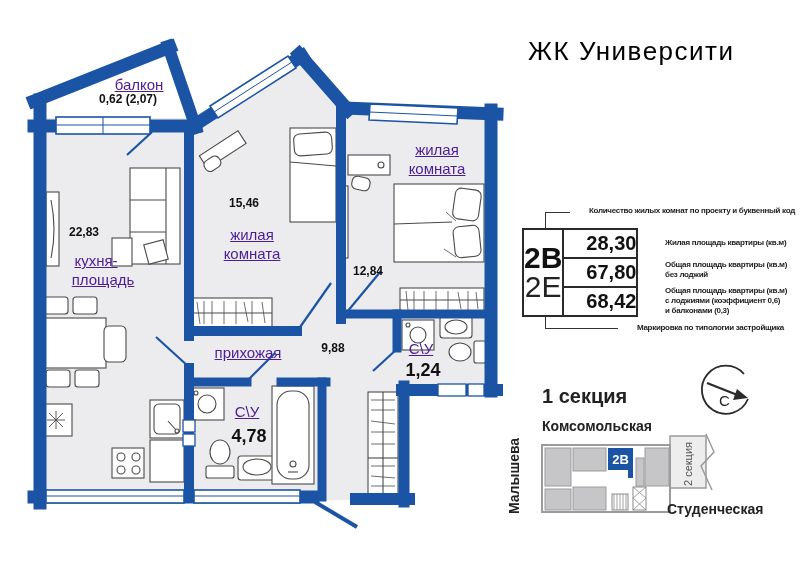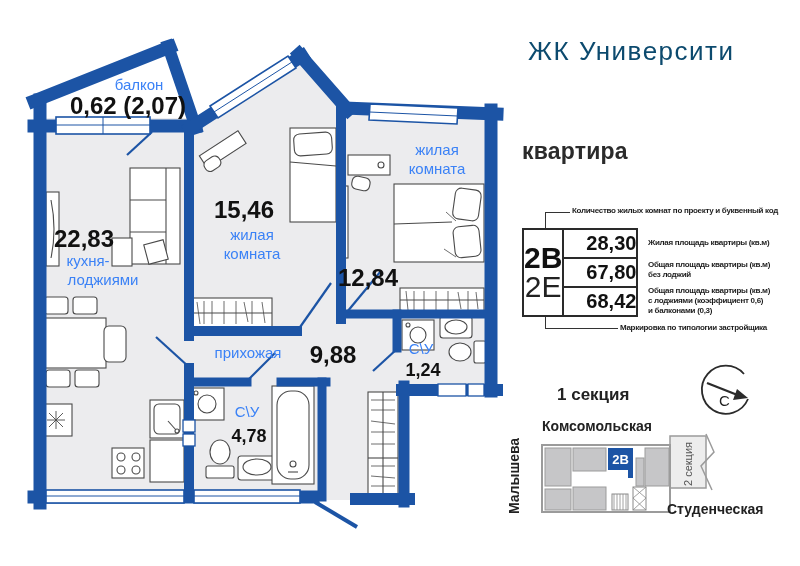--- a/index.html
+++ b/index.html
@@ -1,46 +1,46 @@
 <!DOCTYPE html>
 <html><head>
 <meta charset="utf-8">
 <style>
   html,body{margin:0;padding:0;background:#fff;}
   #stage{position:relative;width:800px;height:566px;background:#fff;overflow:hidden;
          font-family:"Liberation Sans", sans-serif;color:#222;}
   #plan-svg{position:absolute;left:0;top:0;}
   .abs{position:absolute;white-space:nowrap;}
   .ctr{transform:translateX(-50%);}
-  .room-name{font-size:15px;color:#3b82f6;}
-  .room-num{font-size:24px;font-weight:700;color:#111;}
+  .room-name{font-size:15px;color:#4c1d95;text-decoration:underline;}
+  .room-num{font-size:12px;font-weight:700;color:#111;}
   .room-num-sm{font-size:18px;font-weight:700;color:#111;}
-  .brand-title{font-size:26px;font-weight:400;color:#0c4a6e;letter-spacing:1.5px;}
+  .brand-title{font-size:26px;font-weight:400;color:#000000;letter-spacing:1.5px;}
   .subtitle{font-size:23px;font-weight:700;color:#2b2b2b;letter-spacing:.2px;}
-  .note{font-size:8px;font-weight:700;color:#1d1d1d;letter-spacing:-0.3px;}
+  .note{font-size:8px;font-weight:700;color:#1d1d1d;letter-spacing:-0.3px;margin-left:17px;}
   .legend-table{position:absolute;left:522px;top:228px;width:116px;height:89px;
      border:2px solid #2a2a2a;display:flex;box-sizing:border-box;background:#fff;}
   .legend-left{width:47px;border-right:2px solid #2a2a2a;display:flex;flex-direction:column;
      align-items:center;justify-content:center;gap:1px;}
   .code-main{font-size:30px;font-weight:800;line-height:.95;color:#111;}
   .code-alt{font-size:30px;font-weight:400;line-height:.95;color:#222;}
   .legend-right{flex:1;display:flex;flex-direction:column;}
   .legend-row{flex:1;display:flex;align-items:center;justify-content:center;
      font-size:20px;font-weight:700;color:#111;border-bottom:2px solid #2a2a2a;padding-left:22px;}
   .legend-row:last-child{border-bottom:none;}
   .callout-top{position:absolute;left:545px;top:212px;width:24px;height:16px;
      border-left:1.2px solid #333;border-top:1.2px solid #333;}
   .callout-bottom{position:absolute;left:545px;top:317px;width:72px;height:11px;
      border-left:1.2px solid #333;border-bottom:1.2px solid #333;}
   .street{font-size:14px;font-weight:700;color:#222;}
   .vtext{writing-mode:vertical-rl;transform:rotate(180deg);}
   .sec2{font-size:11px;color:#555;}
   .map-unit{font-size:13px;font-weight:700;color:#fff;text-align:center;}
   .compass-c{font-size:15px;color:#222;}
-  .sec-title{font-size:17px;font-weight:700;color:#222;margin-left:15px;}
+  .sec-title{font-size:20px;font-weight:700;color:#222;}
 </style>
 </head>
 <body>
 
 <div id="stage">
 
 <svg id="plan-svg" width="800" height="566" viewBox="0 0 800 566">
 
   <g fill="#ececee" stroke="none">
     <path d="M40 118 H192 V500 H40 Z"></path>
@@ -203,43 +203,42 @@
     <path d="M748 399 A24 24 0 1 1 744 374" stroke-width="1.8"></path>
     <line x1="707" y1="383" x2="740" y2="396" stroke-width="2.4"></line>
     <polygon points="748,398 733,400 737,389" fill="#2b2b2b" stroke="none"></polygon>
   </g>
 </svg>
 
 <div class="abs ctr room-name" style="left:139px;top:76px">балкон</div>
 <div class="abs ctr room-num" style="left:128px;top:92px">0,62 (2,07)</div>
 
 <div class="abs ctr room-num" style="left:84px;top:225px">22,83</div>
-<div class="abs ctr room-name" style="left:88px;top:252px">кухня-</div>
-<div class="abs ctr room-name" style="left:103px;top:271px">лоджиями</div>
+<div class="abs ctr room-name" style="left:96px;top:252px">кухня-</div>
+<div class="abs ctr room-name" style="left:103px;top:271px">площадь</div>
 
 <div class="abs ctr room-num" style="left:244px;top:196px">15,46</div>
 <div class="abs ctr room-name" style="left:252px;top:226px">жилая</div>
 <div class="abs ctr room-name" style="left:252px;top:245px">комната</div>
 
 <div class="abs ctr room-name" style="left:437px;top:141px">жилая</div>
 <div class="abs ctr room-name" style="left:437px;top:160px">комната</div>
 <div class="abs ctr room-num" style="left:368px;top:264px">12,84</div>
 
 <div class="abs ctr room-name" style="left:248px;top:344px">прихожая</div>
 <div class="abs ctr room-num" style="left:333px;top:341px">9,88</div>
 
 <div class="abs ctr room-name" style="left:247px;top:403px">С\У</div>
 <div class="abs ctr room-num-sm" style="left:249px;top:426px">4,78</div>
 
 <div class="abs ctr room-name" style="left:421px;top:340px">С\У</div>
 <div class="abs ctr room-num-sm" style="left:423px;top:360px">1,24</div>
 
 <div class="abs brand-title" style="left:528px;top:36px">ЖК Университи</div>
 
-<div class="abs subtitle" style="left:522px;top:138px">квартира</div>
 
 <div class="callout-top"></div>
 <div class="abs note" style="left:572px;top:206px">Количество жилых комнат по проекту и буквенный код</div>
 
 <div class="legend-table">
   <div class="legend-left">
     <div class="code-main">2В</div>
     <div class="code-alt">2Е</div>
   </div>
   <div class="legend-right">

